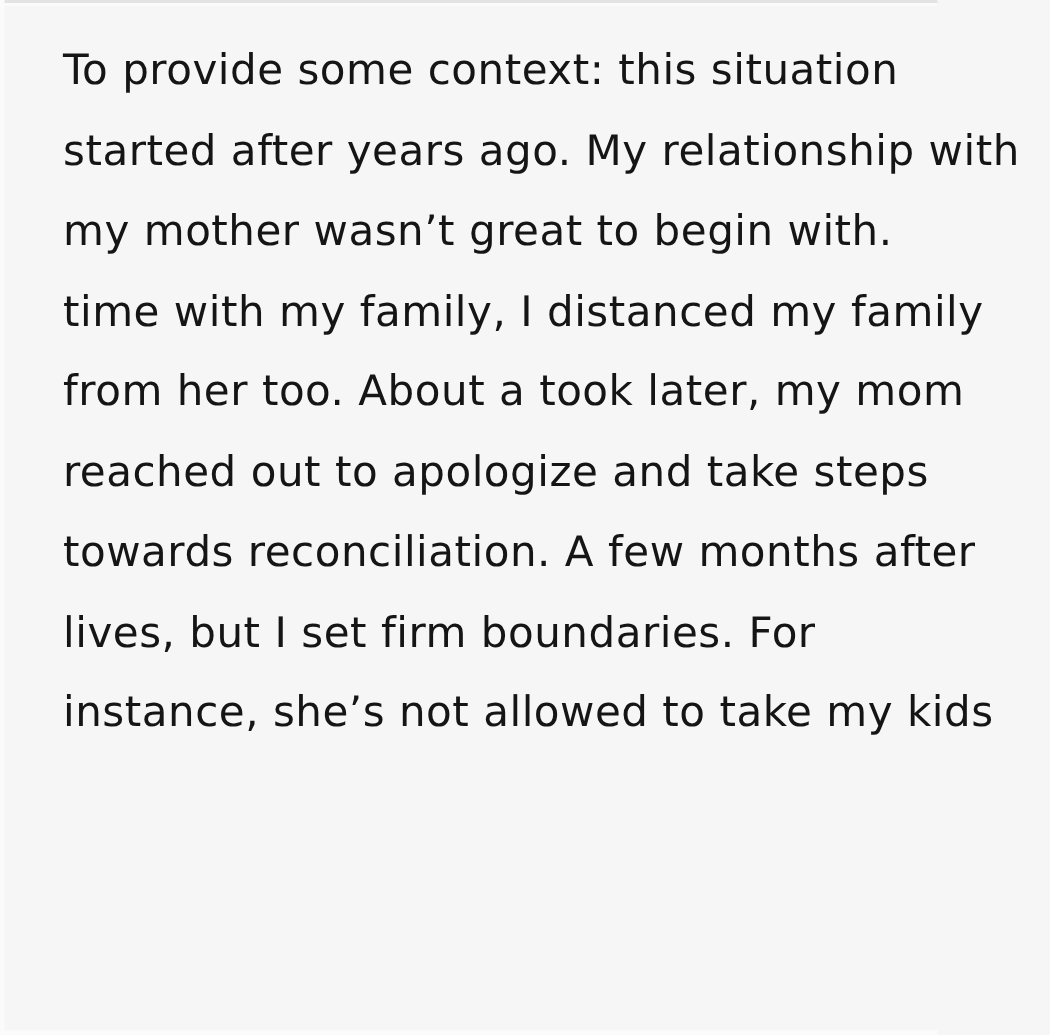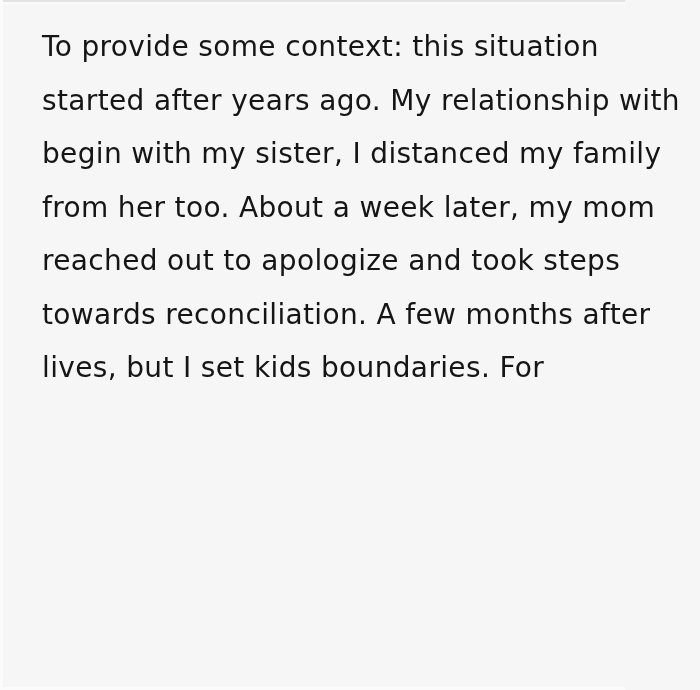--- a/index.html
+++ b/index.html
@@ -63,19 +63,21 @@
 <body>
 
 <div class="page">
   <div class="top-hairline"></div>
   <div class="left-hairline"></div>
   <div class="bottom-hairline"></div>
 
   <div class="text-body">
     <div class="line">To provide some context: this situation</div>
     <div class="line">started after years ago. My relationship with</div>
-    <div class="line">begin with my sister, I distanced my family</div>
-    <div class="line">from her too. About a week later, my mom</div>
-    <div class="line">reached out to apologize and took steps</div>
+    <div class="line">my mother wasn’t great to begin with.</div>
+    <div class="line">time with my family, I distanced my family</div>
+    <div class="line">from her too. About a took later, my mom</div>
+    <div class="line">reached out to apologize and take steps</div>
     <div class="line">towards reconciliation. A few months after</div>
-    <div class="line">lives, but I set kids boundaries. For</div>
+    <div class="line">lives, but I set firm boundaries. For</div>
+    <div class="line">instance, she’s not allowed to take my kids</div>
   </div>
 </div>
 
 </body></html>

